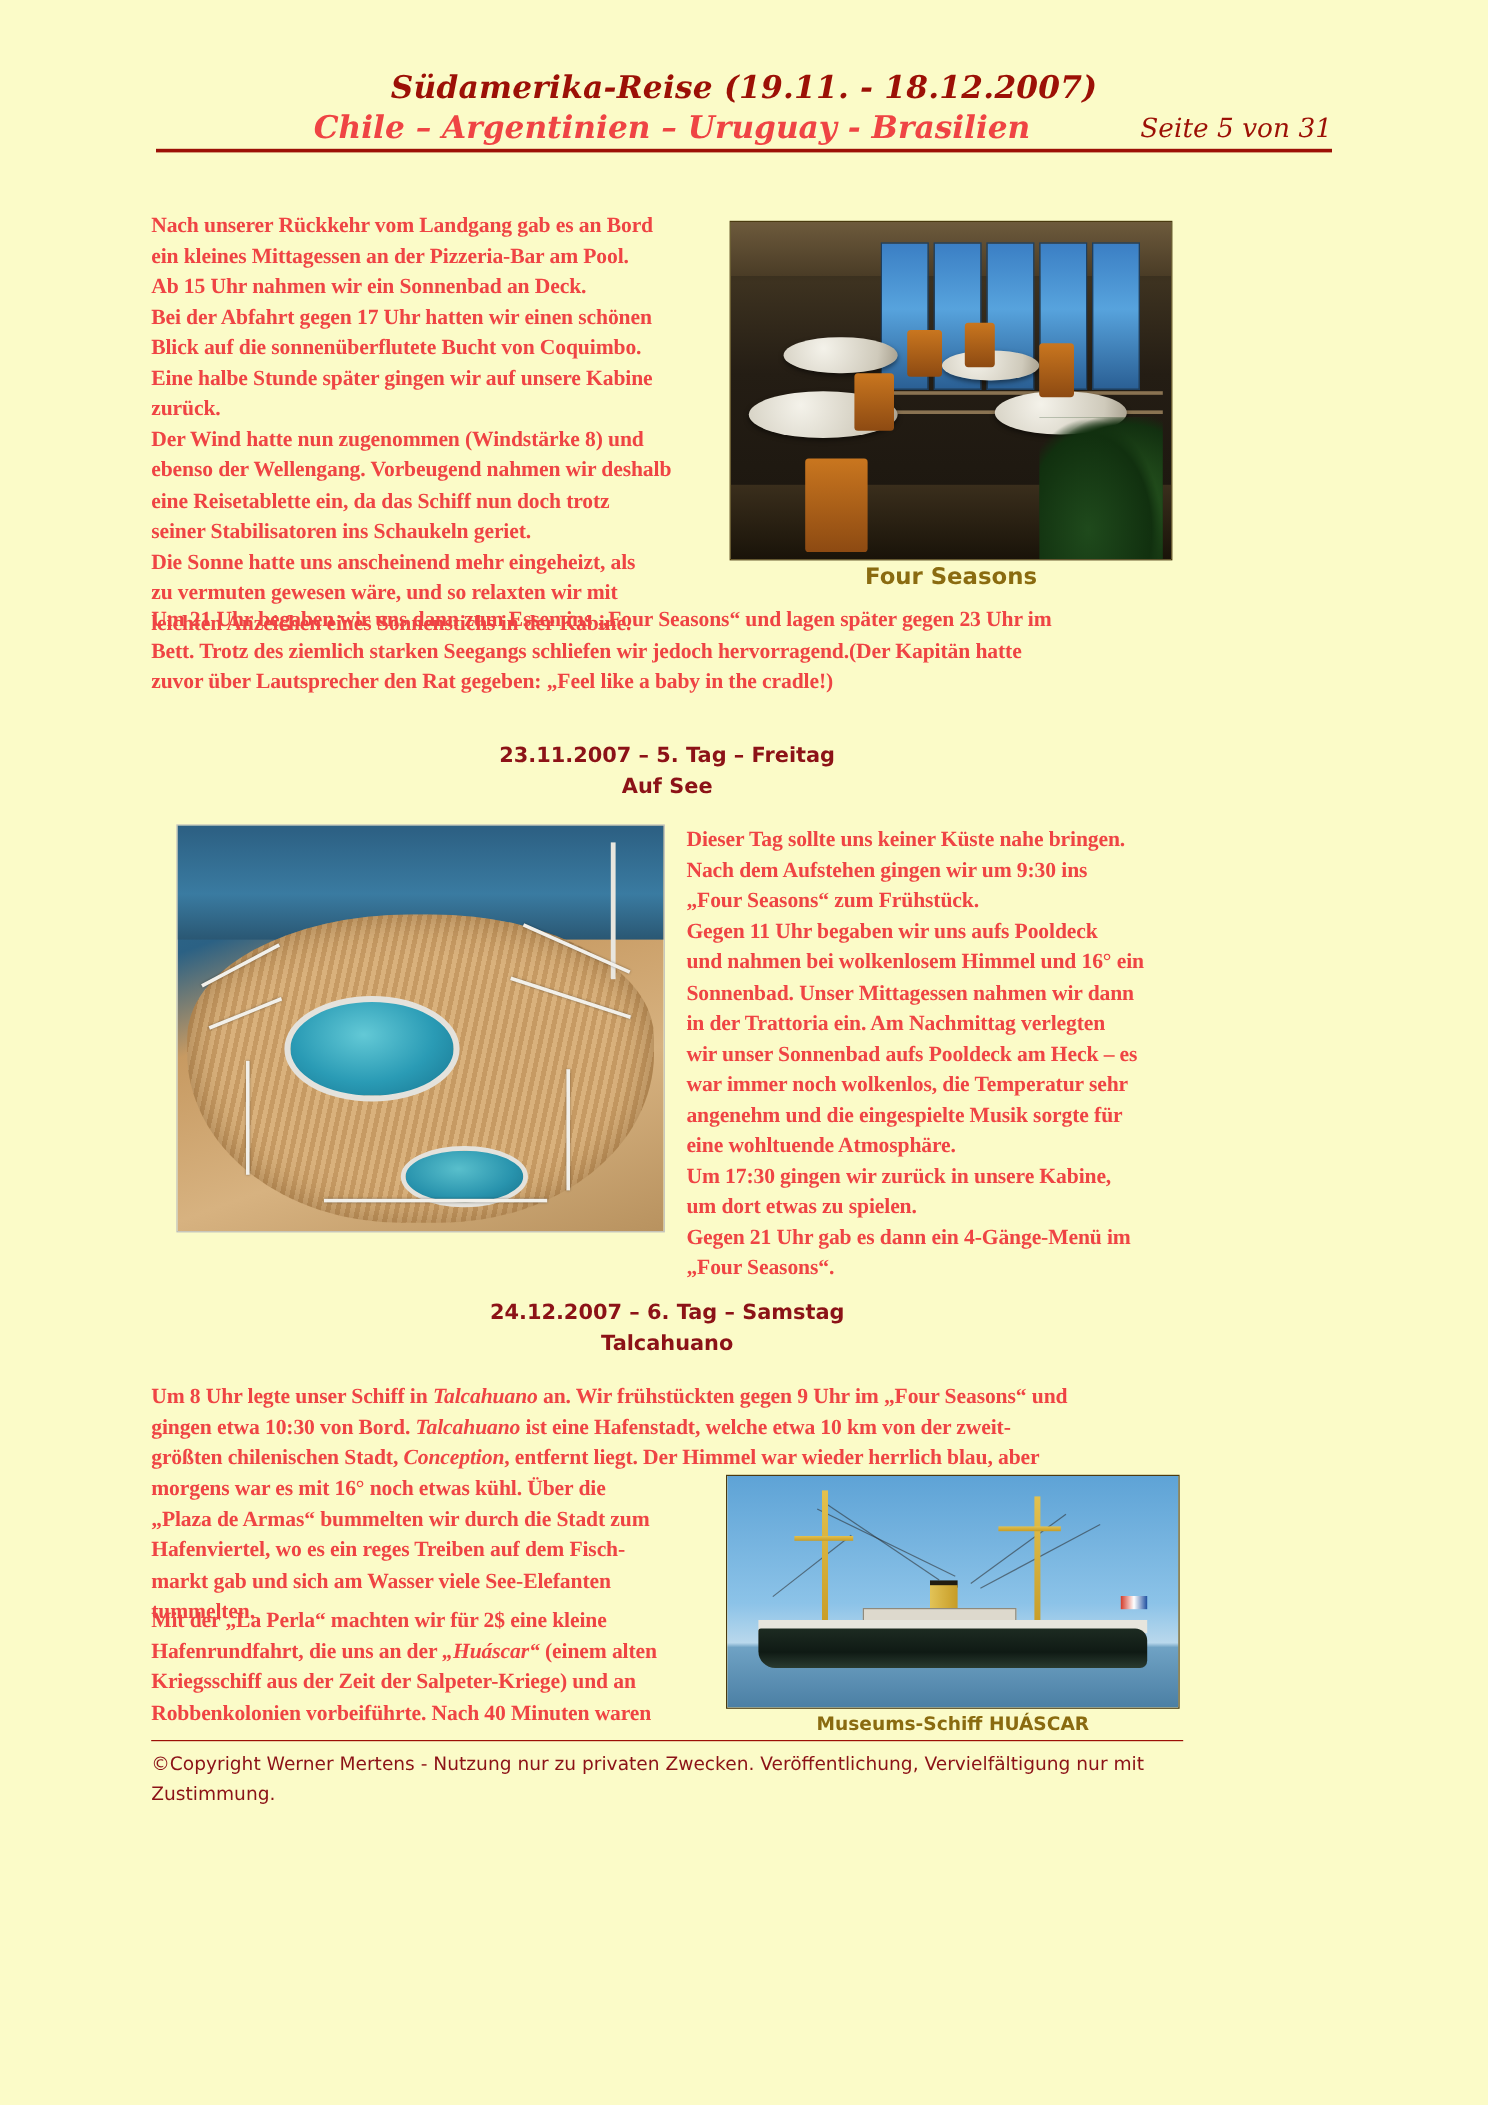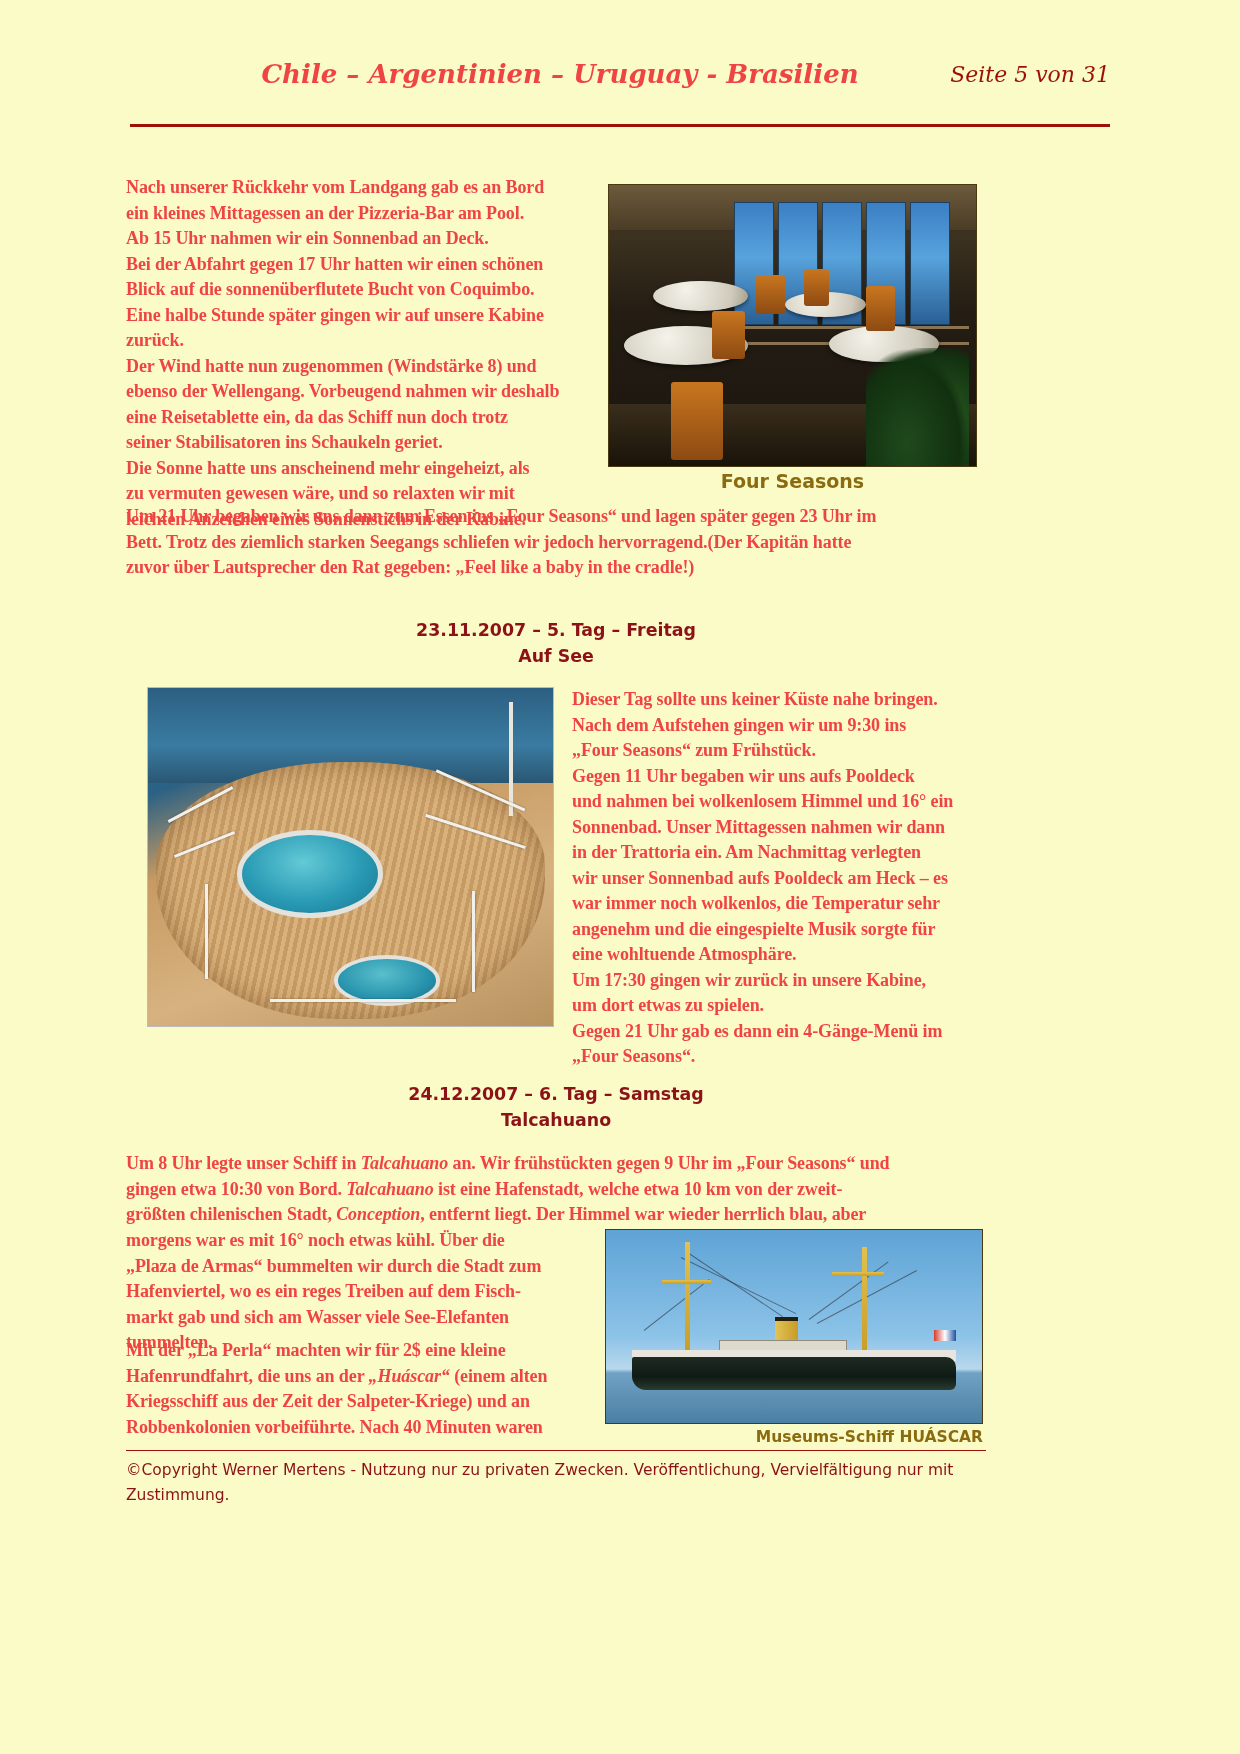--- a/index.html
+++ b/index.html
@@ -199,21 +199,21 @@
     height: 195px;
     border: 1px solid #4a3a10;
     box-sizing: border-box;
     overflow: hidden;
   }
   .cap3 {
     position: absolute;
     left: 605px;
     top: 1428px;
     width: 378px;
-    text-align: right;
+    text-align: center;
     color: #8a6b10;
     font-family: "DejaVu Sans", sans-serif;
     font-weight: bold;
     font-size: 15.5px;
   }
 
   
   .footer-rule {
     position: absolute;
     left: 126px;
@@ -410,20 +410,21 @@
     height: 11px;
     background: linear-gradient(90deg,#d43b2a 0%, #ffffff 50%, #1f4fa0 100%);
   }
 </style>
 </head>
 <body>
 
 <div class="page">
 
   <div class="header">
+    <div class="header-line1">Südamerika-Reise (19.11.  -  18.12.2007)</div>
     <div class="header-row2">
       <div class="header-line2">Chile – Argentinien – Uruguay  -  Brasilien</div>
       <div class="header-page">Seite 5 von 31</div>
     </div>
   </div>
   <div class="header-rule"></div>
 
   <div class="body-text p1-narrow">Nach unserer Rückkehr vom Landgang gab es an Bord
 ein kleines Mittagessen an der Pizzeria-Bar am Pool.
 Ab 15 Uhr nahmen wir ein Sonnenbad an Deck.

